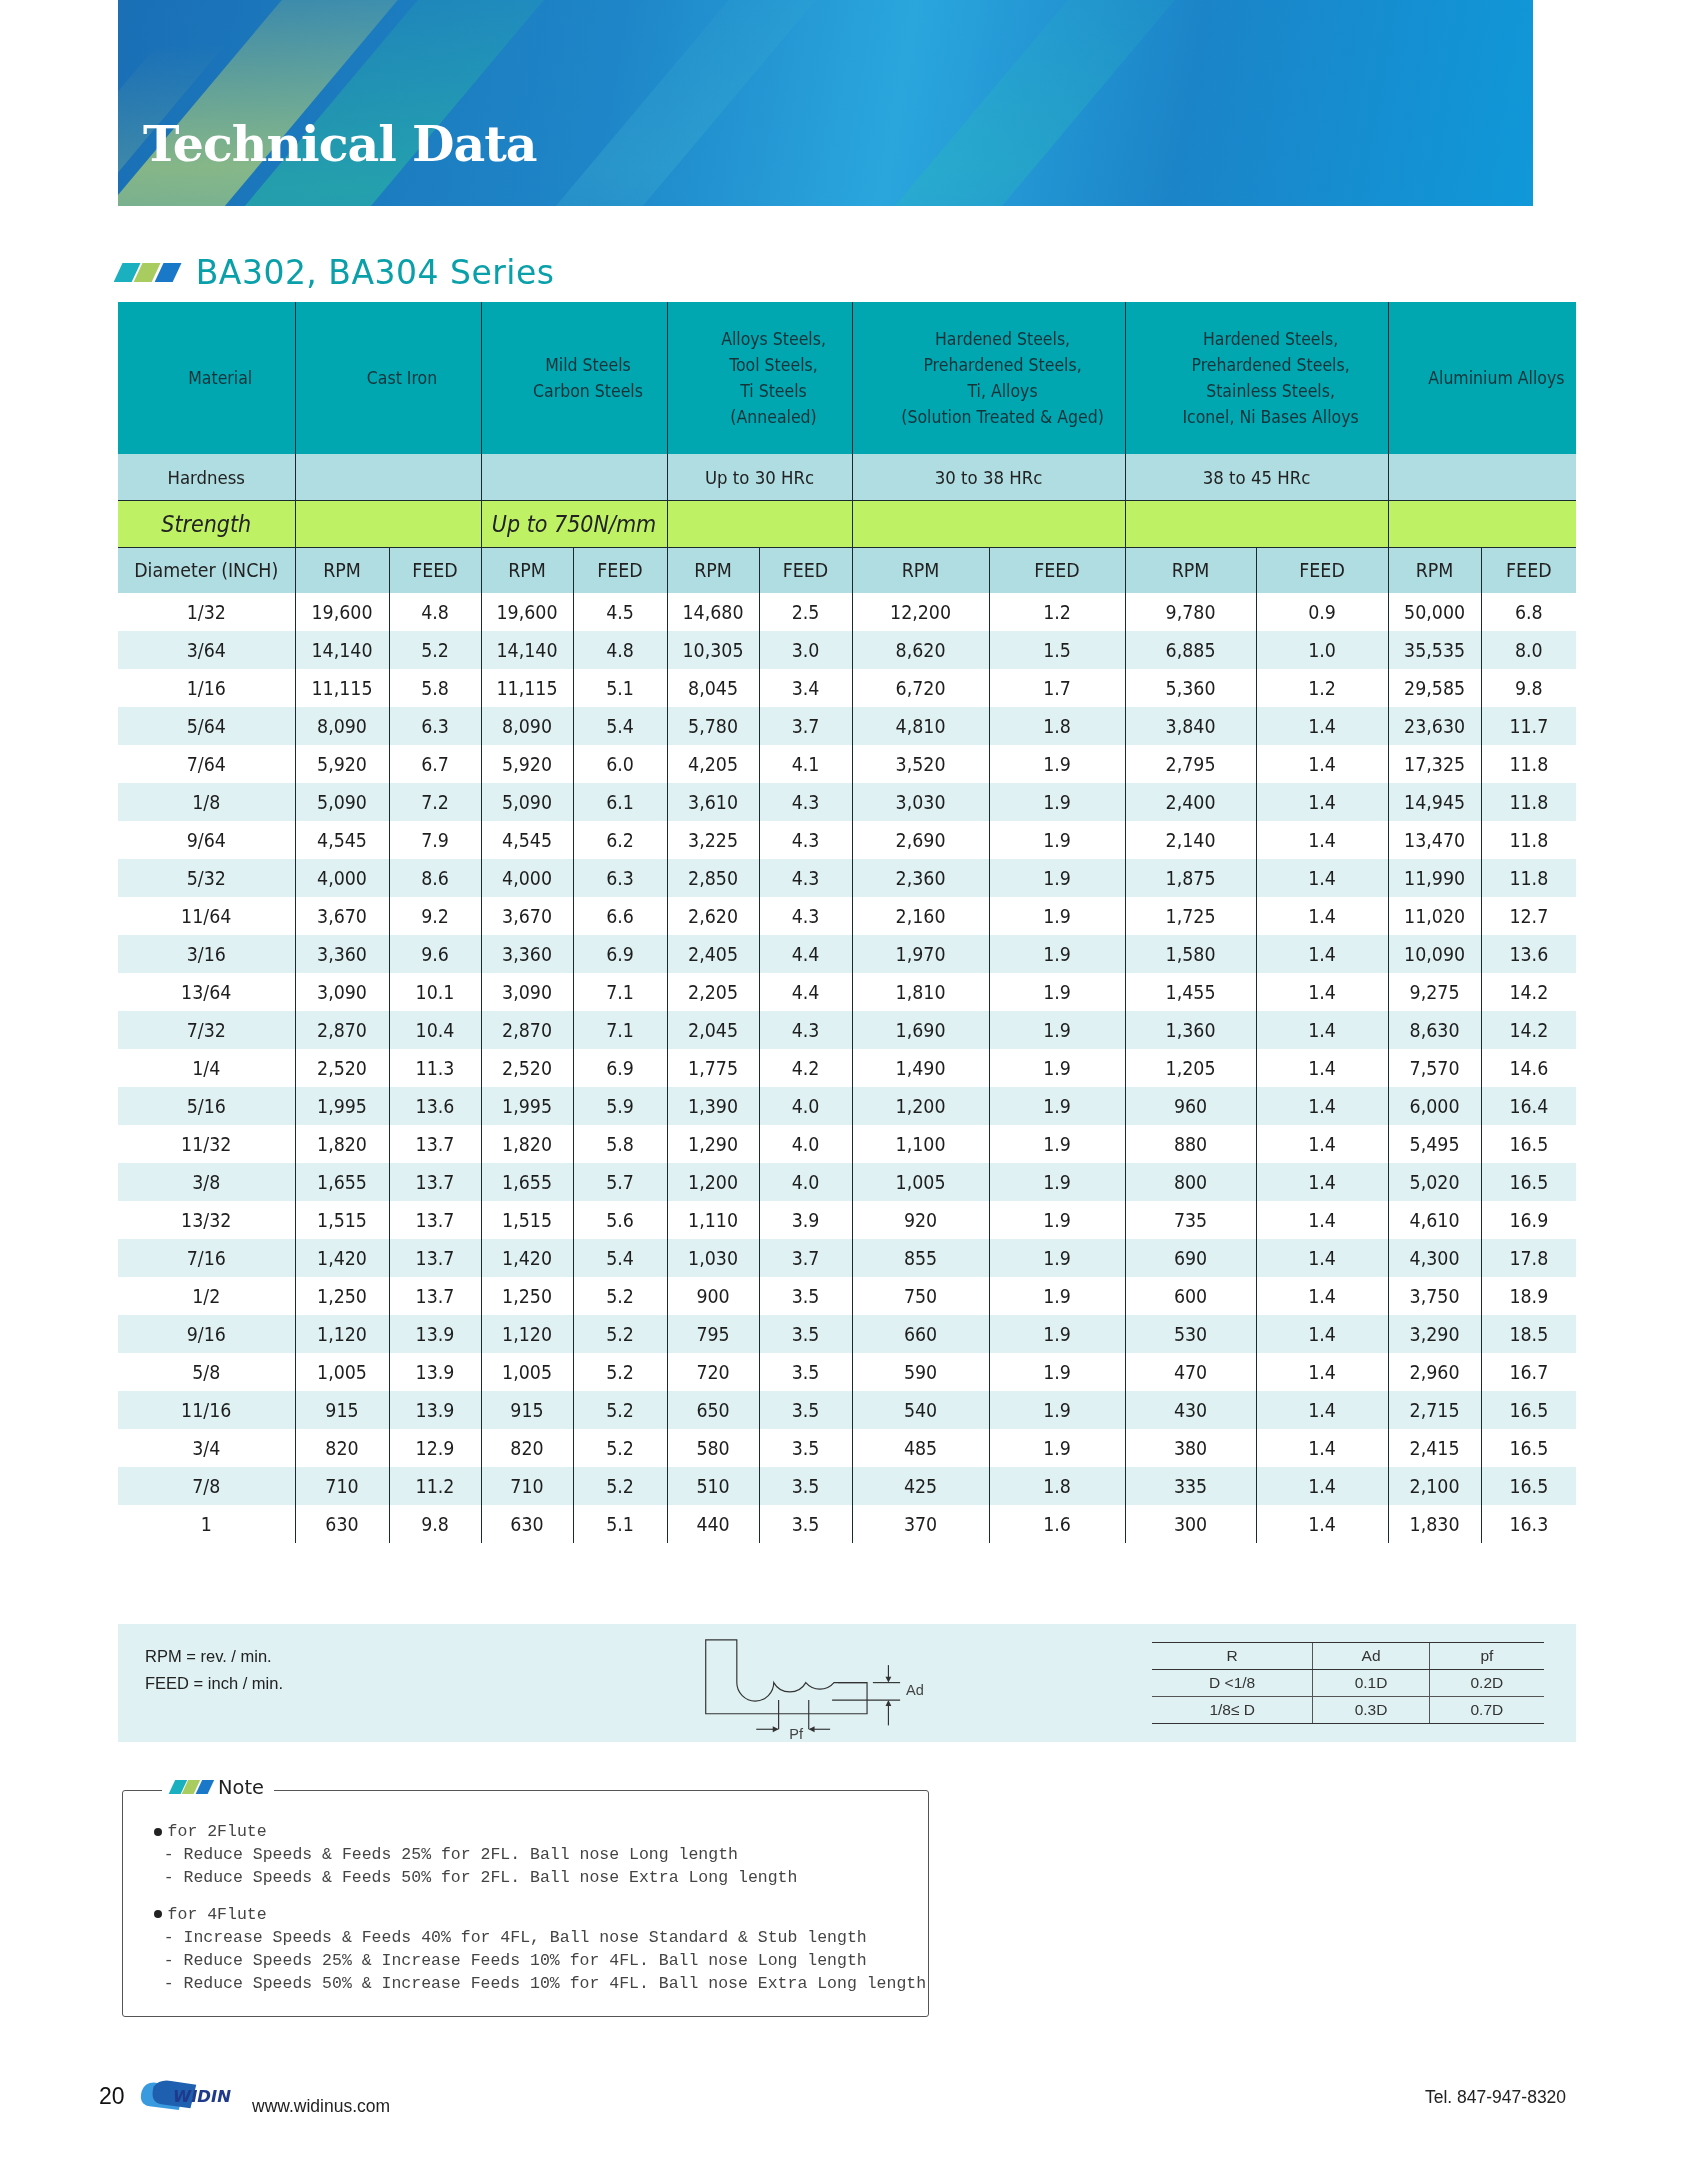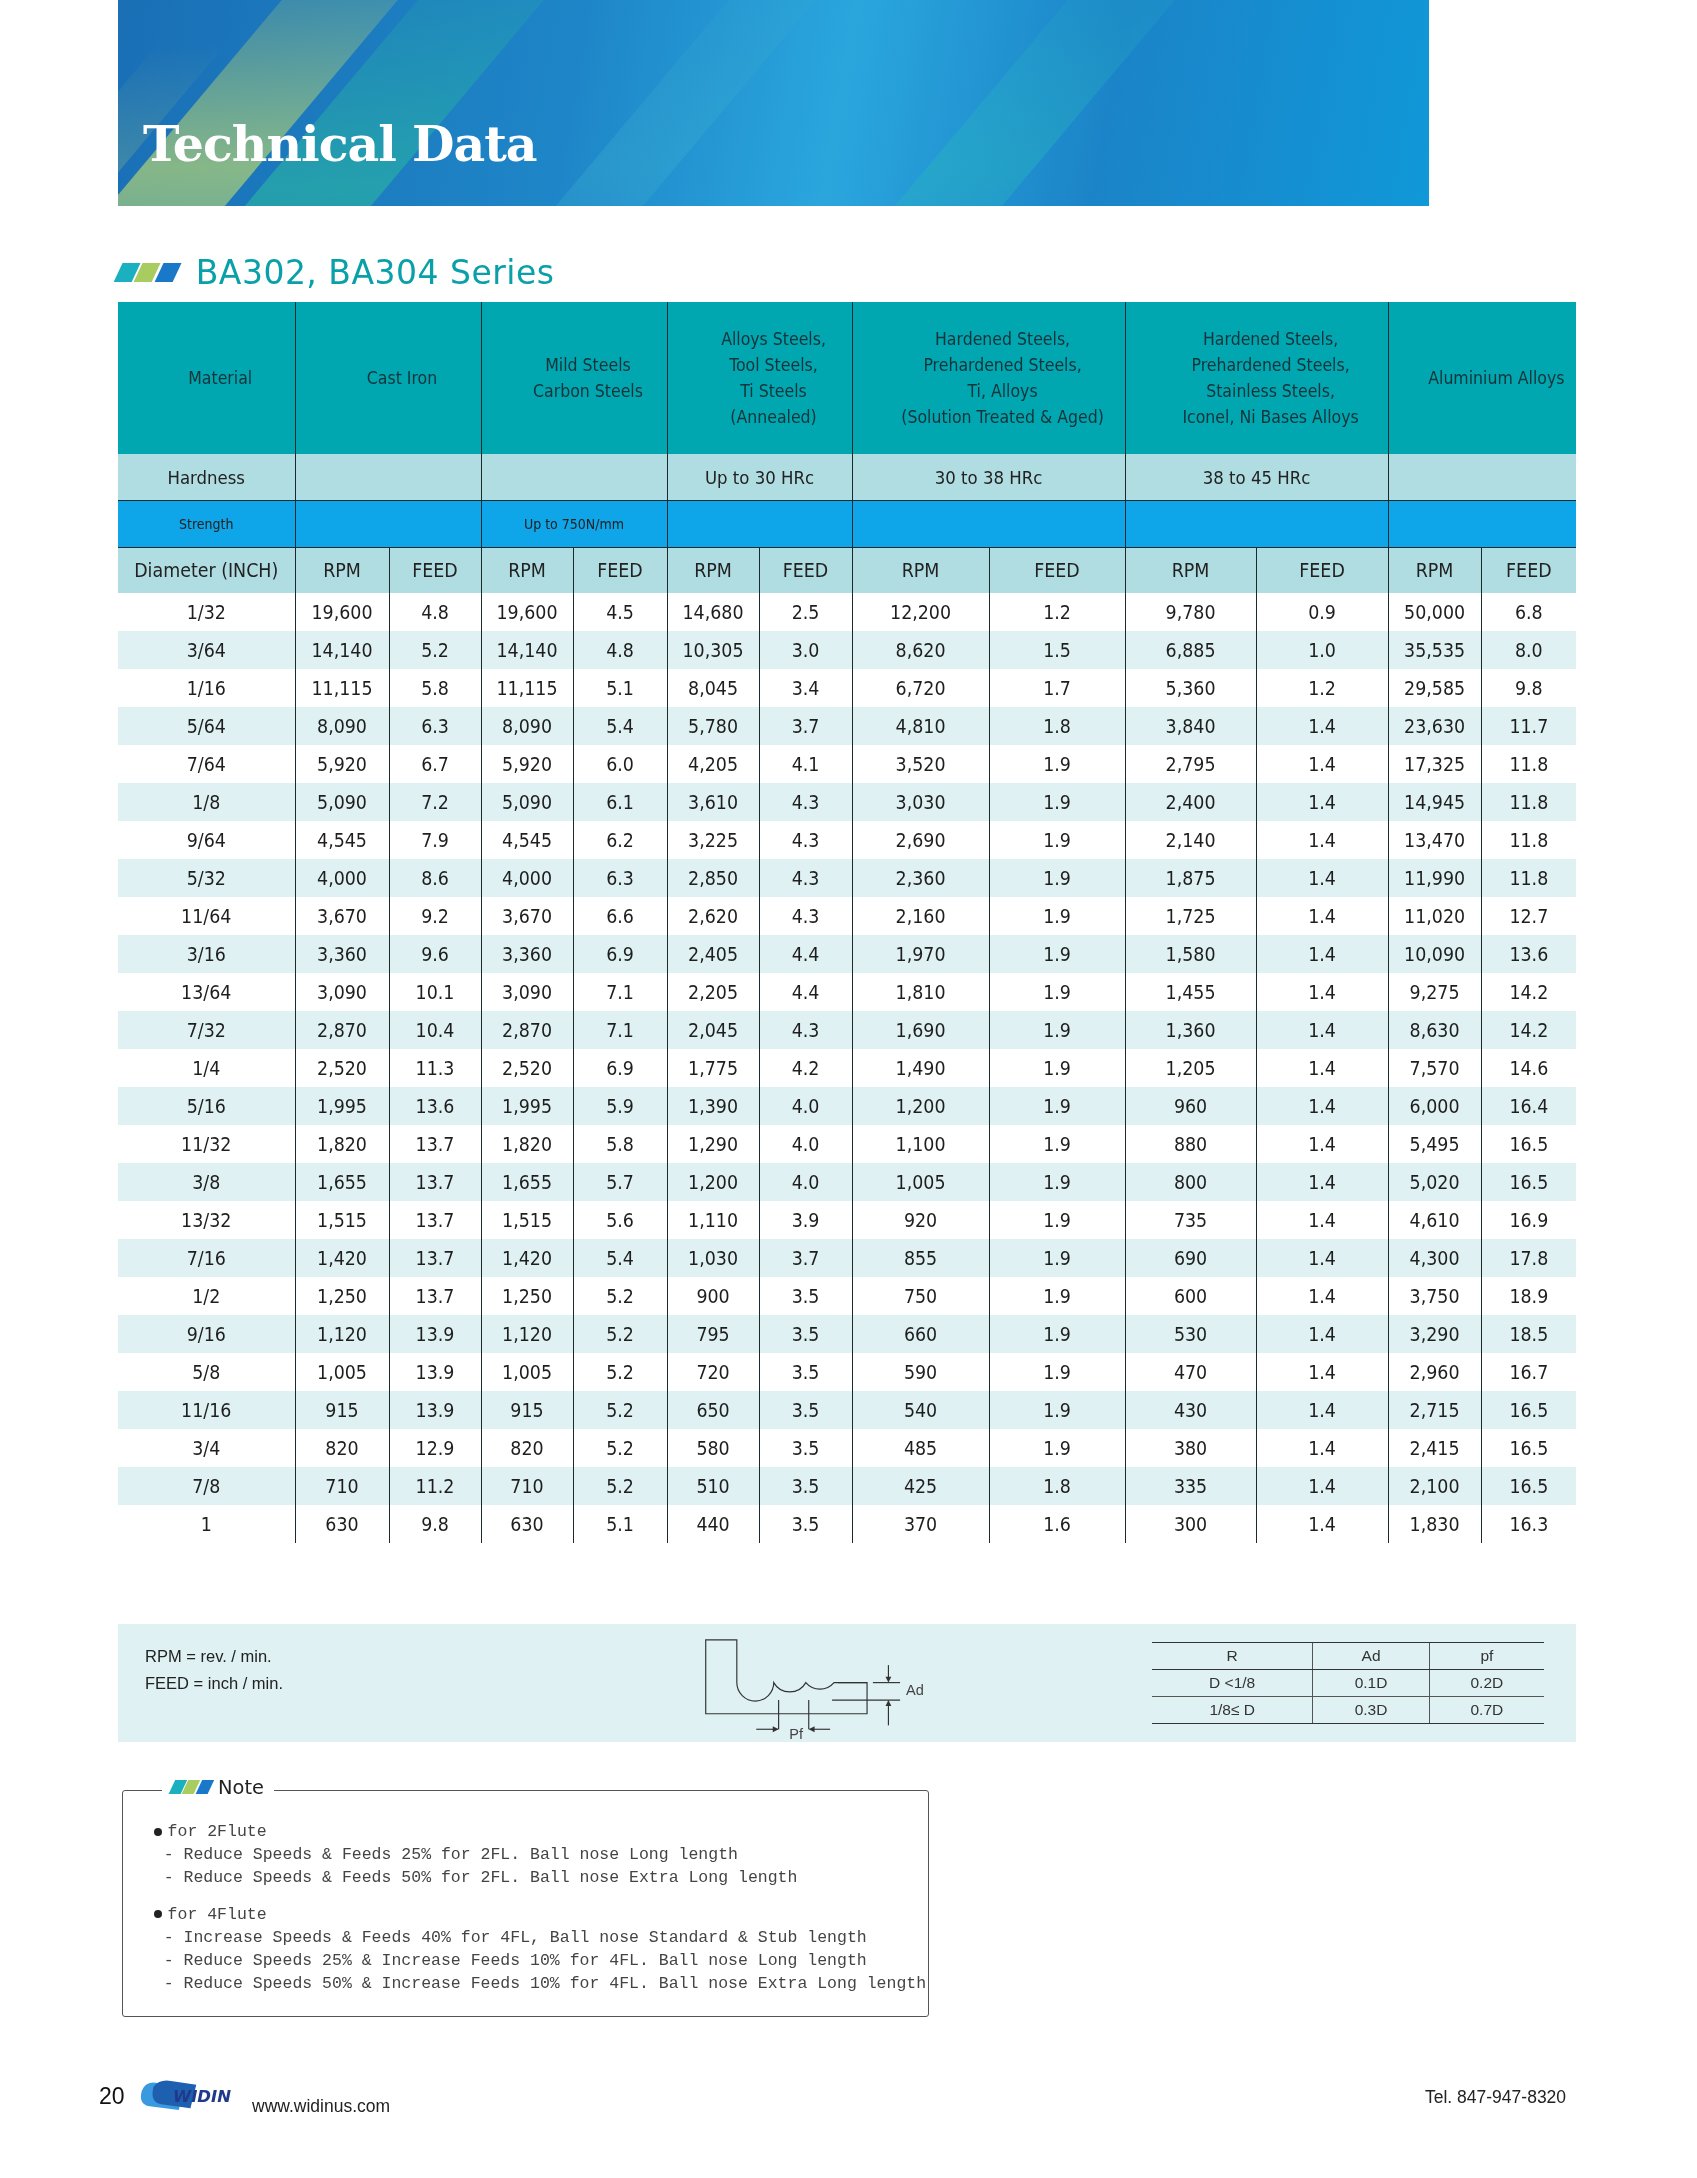--- a/index.html
+++ b/index.html
@@ -1,19 +1,19 @@
 <!DOCTYPE html>
 <html><head>
 <meta charset="utf-8">
 <style>
   html, body { margin: 0; padding: 0; background: #ffffff; }
   body { width: 1697px; height: 2178px; position: relative; overflow: hidden; font-family: "DejaVu Sans", sans-serif; color: #222; }
 
   
-  .banner { position: absolute; left: 118px; top: 0; width: 1311px; height: 206px; overflow: hidden;
+  .banner { position: absolute; left: 118px; top: 0; width: 1415px; height: 206px; overflow: hidden;
     background: linear-gradient(100deg, #1a6fb5 0%, #1e86c8 35%, #2aa6dd 55%, #1b84c8 75%, #1098d8 100%); }
   .banner .stripe { position: absolute; top: -78px; height: 408px; transform: skewX(-40deg); }
   .banner .s1 { left: 58px; width: 116px; background: linear-gradient(180deg, rgba(180,210,120,0) 0%, rgba(170,205,120,0.75) 60%, rgba(120,190,150,0.6) 100%); }
   .banner .s2 { left: 194px; width: 126px; background: linear-gradient(180deg, rgba(60,180,170,0) 0%, rgba(40,175,165,0.7) 65%, rgba(40,165,160,0.6) 100%); }
   .banner .s3 { left: -29px; width: 68px; background: linear-gradient(180deg, rgba(150,200,140,0) 30%, rgba(160,200,130,0.6) 100%); }
   .banner .s4 { left: 505px; width: 87px; background: linear-gradient(180deg, rgba(60,170,200,0) 0%, rgba(60,175,205,0.35) 60%, rgba(60,175,205,0) 100%); }
   .banner .s5 { left: 844px; width: 107px; background: linear-gradient(180deg, rgba(40,180,190,0) 0%, rgba(40,180,190,0.45) 60%, rgba(40,180,190,0) 100%); }
   .banner-title { position: absolute; left: 25px; top: 115px; font-family: "DejaVu Serif", serif; font-weight: bold; font-size: 49px; color: #ffffff; letter-spacing: -1px; }
 
   
@@ -21,21 +21,21 @@
   .bars { display: flex; gap: 2.9px; margin-right: 19.4px; }
   .bars span { width: 17.5px; height: 19.4px; transform: skewX(-25deg); display: block; }
   .series-title { font-family: "DejaVu Sans", sans-serif; font-size: 33px; color: #0aa0aa; font-weight: normal; letter-spacing: 0.5px; }
 
   
   .tbl { position: absolute; left: 118px; top: 302px; width: 1458px; border-collapse: collapse; table-layout: fixed; font-family: "DejaVu Sans Condensed", "DejaVu Sans", sans-serif; }
   .tbl td, .tbl th { padding: 0; text-align: center; font-weight: normal; color: #222; font-size: 18.4px; }
   .tbl .h-row th { background: #00a6b0; height: 152px; font-size: 17.5px; line-height: 26px; color: #14343a; border-left: 1.9px solid #1b2a2e; padding-left: 28px; }
   .tbl .h-row th:first-child { border-left: none; }
   .tbl .hard-row td { background: #b0dde2; height: 46px; border-left: 1.9px solid #1b2a2e; border-bottom: 1.9px solid #1b2a2e; font-size: 18.4px; }
-  .tbl .str-row td { background: #0ea5e9; height: 46px; border-left: 1.9px solid #1b2a2e; border-bottom: 1.9px solid #1b2a2e; font-size: 14px; }
+  .tbl .str-row td { background: #bef264; height: 46px; border-left: 1.9px solid #1b2a2e; border-bottom: 1.9px solid #1b2a2e; font-size: 23px; font-style: italic; }
   .tbl .sub-row td { background: #b0dde2; height: 45px; border-left: 1.9px solid #1b2a2e; font-size: 19.4px; }
   .tbl .hard-row td:first-child, .tbl .str-row td:first-child, .tbl .sub-row td:first-child { border-left: none; }
   .tbl .sub-row td.thin, .tbl tbody td.thin { border-left: 1.5px solid #1b2a2e; }
   .tbl tbody td { height: 38px; border-left: 1.9px solid #1b2a2e; font-size: 19.4px; color: #1e1e1e; }
   .tbl tbody td:first-child { border-left: none; }
   .tbl tbody tr:nth-child(even) td { background: #dff1f3; }
   .tbl tbody tr:nth-child(odd) td { background: #ffffff; }
 
   
   .legend { position: absolute; left: 118px; top: 1624px; width: 1458px; height: 118px; background: #dff1f3; }

